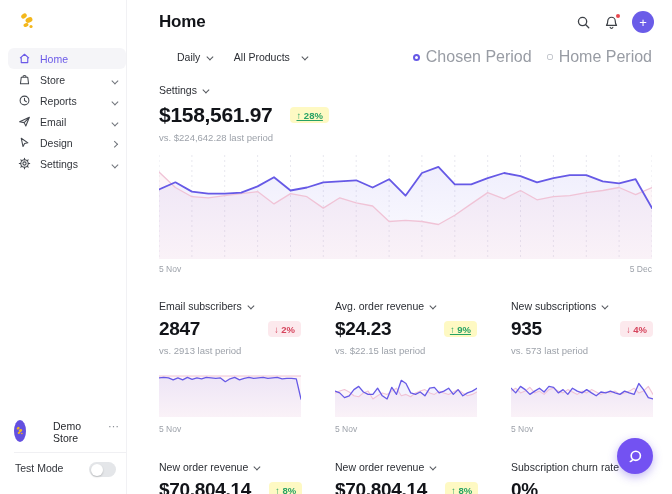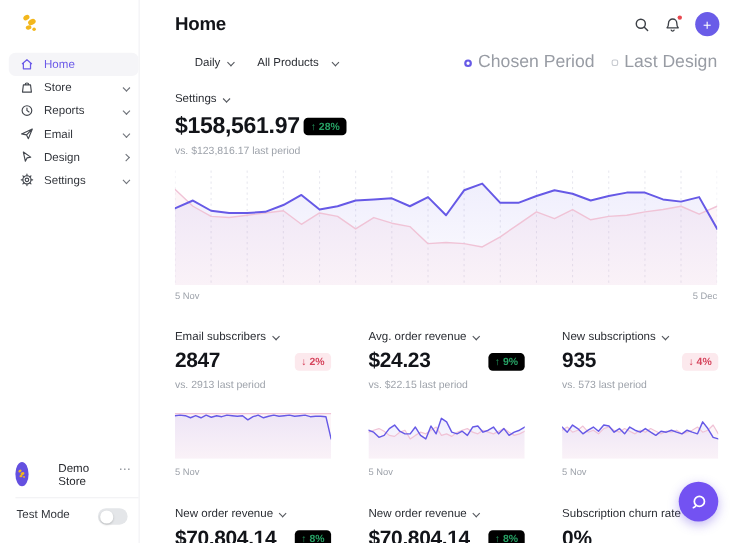--- a/index.html
+++ b/index.html
@@ -40,24 +40,24 @@
   .filters{display:flex;align-items:center;padding:15px 20px 0 31px;font-size:10.5px;color:#2b2e34;}
   .drop{display:flex;align-items:center;gap:7px;cursor:pointer;white-space:nowrap;}
   .drop .chev{color:#55585e;}
   .legend{margin-left:auto;display:flex;align-items:center;gap:15px;font-size:16px;color:#989ca4;}
   .legend-item{display:flex;align-items:center;gap:6px;cursor:pointer;}
   .ring{width:7px;height:7px;border-radius:50%;border:2px solid #6659e6;}
   .sq{width:6px;height:6px;border-radius:2px;border:1.5px solid #c6c9cf;}
   .metric-label{display:flex;align-items:center;gap:6px;font-size:10.5px;color:#2b2e34;cursor:pointer;}
   .metric-label .chev{color:#55585e;}
   .revenue{padding:18px 20px 0 31px;}
-  .big-row{display:flex;align-items:center;gap:4px;margin-top:7px;}
+  .big-row{display:flex;align-items:center;gap:18px;margin-top:7px;}
   .big-val{font-size:21px;font-weight:700;color:#121419;letter-spacing:-.3px;}
   .badge{font-size:9.5px;font-weight:600;padding:2.5px 6px;border-radius:4px;white-space:nowrap;}
-  .badge.up{background:#000000;color:#27a265;}
+  .badge.up{background:#fef9c3;color:#27a265;text-decoration:underline;}
   .badge.down{background:#fce9ed;color:#d6455d;}
   .vs{font-size:9.5px;color:#9da2aa;margin-top:5px;}
   .main-chart{position:relative;margin:10px 20px 0 31px;height:106px;}
   .axis-row{display:flex;justify-content:space-between;margin:5px 20px 0 31px;font-size:8.5px;color:#9da2aa;}
   .kpi-row{display:flex;gap:34px;padding:26px 20px 0 31px;}
   .kpi{width:142px;flex:0 0 142px;}
   .kpi .big-row{margin-top:6px;}
   .kpi .big-val{font-size:19px;}
   .mini-chart{position:relative;width:142px;height:50px;margin-top:11px;}
   .mini-axis{font-size:8.5px;color:#9da2aa;margin-top:7px;}
@@ -190,35 +190,35 @@
       <span>All Products</span>
       <span class="chev" style="margin-left:5px"></span>
     </span>
     <span class="legend">
       <span class="legend-item">
         <span class="ring"></span>
         <span>Chosen Period</span>
       </span>
       <span class="legend-item">
         <span class="sq"></span>
-        <span>Last Design</span>
+        <span>Home Period</span>
       </span>
     </span>
   </div>
 
   <div class="revenue">
     <div class="metric-label">
       <span>Settings</span>
       <span class="chev"></span>
     </div>
     <div class="big-row">
       <span class="big-val">$158,561.97</span>
       <span class="badge up">↑ 28%</span>
     </div>
-    <div class="vs">vs. $123,816.17 last period</div>
+    <div class="vs">vs. $224,642.28 last period</div>
   </div>
 
   <div class="main-chart">
       <svg width="493" height="106" style="position:absolute;inset:0">
        <defs>
           <linearGradient id="gfill0" x1="0" y1="0" x2="0" y2="1">
          <stop offset="0" stop-color="rgba(104,90,230,0.10)"></stop>
             <stop offset="1" stop-color="rgba(104,90,230,0.02)"></stop>
        </linearGradient>
         </defs>

